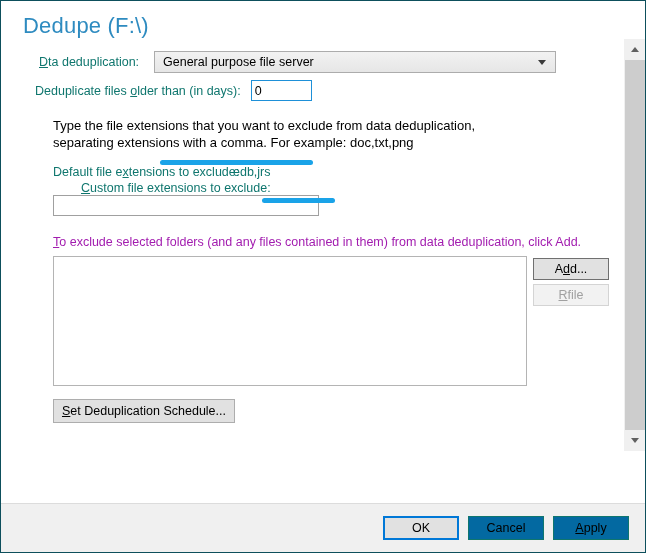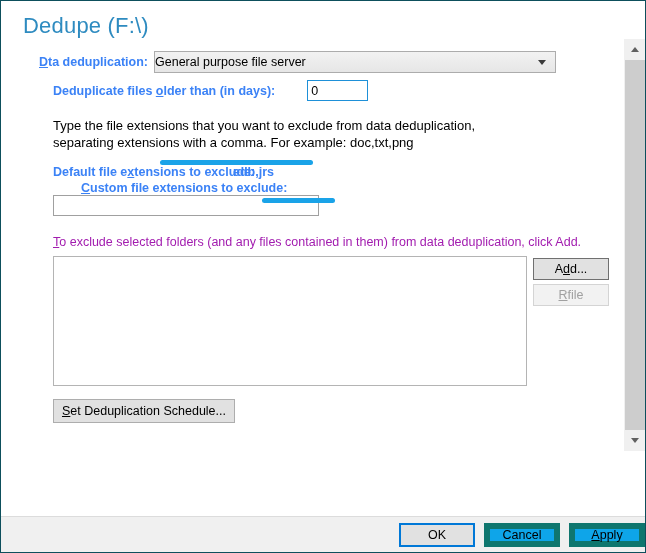--- a/index.html
+++ b/index.html
@@ -126,55 +126,55 @@
     border-right: 4px solid transparent;
   }
   .sb-arrow.up   { border-bottom: 5px solid #606060; }
   .sb-arrow.down { border-top: 5px solid #606060; }
   #sb-track { position: absolute; top: 21px; bottom: 21px; left: 0; right: 0; background: #cdcdcd; }
 
   
   .row { display: flex; align-items: center; }
   .lbl {
     font-size: 12.5px;
-    color: #3b82f6;
+    color: #0f766e;
     white-space: nowrap;
-    font-weight: bold;
   }
   .u { text-decoration: underline; }
 
   
   #dd-row { position: absolute; left: 38px; top: 12px; }
   #dd-label { width: 115px; }
   #combo {
     position: relative;
     width: 402px;
     height: 22px;
     box-sizing: border-box;
     border: 1px solid #acacac;
     background: linear-gradient(#f2f2f2, #e6e6e6);
     display: flex;
     align-items: center;
   }
   #combo-text {
     font-size: 12.5px;
     color: #000;
+    padding-left: 8px;
     flex: 1 1 auto;
     white-space: nowrap;
   }
   #combo-arrow {
     width: 0; height: 0;
     border-left: 4px solid transparent;
     border-right: 4px solid transparent;
     border-top: 5px solid #3a3a3a;
     margin-right: 9px;
   }
 
   
-  #days-row { position: absolute; left: 52px; top: 41px; gap: 22px; }
+  #days-row { position: absolute; left: 34px; top: 41px; }
   #days-label { margin-right: 10px; }
   #days-input {
     width: 61px;
     height: 21px;
     box-sizing: border-box;
     border: 1px solid #1e90d8;
     background: #fff;
     font-family: "Liberation Sans", sans-serif;
     font-size: 12.5px;
     color: #000;
@@ -267,36 +267,36 @@
     border-radius: 3px;
     pointer-events: none;
   }
   #annot-combo { left: 159px; top: 121px; width: 153px; height: 5px; }
   #annot-days  { left: 261px; top: 159px; width: 73px; height: 5px; }
 
   
   #footer {
     position: absolute;
     left: 0; right: 0; bottom: 0;
-    height: 36px;
+    height: 49px;
     background: #f0f0f0;
     border-top: 1px solid #dcdcdc;
     display: flex;
     align-items: center;
     justify-content: flex-end;
-    padding-right: 0;
+    padding-right: 16px;
     box-sizing: border-box;
   }
   .foot-btn {
     width: 76px;
     height: 24px;
     margin-left: 9px;
     box-sizing: border-box;
-    background: #0ea5e9;
-    border: 6px solid #0f766e;
+    background: #0369a1;
+    border: 1px solid #0f766e;
     font-size: 12.5px;
     font-family: "Liberation Sans", sans-serif;
     color: #000;
     display: flex;
     align-items: center;
     justify-content: center;
   }
   #ok-btn { border: 2px solid #0078d7; background: #e1e1e1; }
 </style>
 </head>

